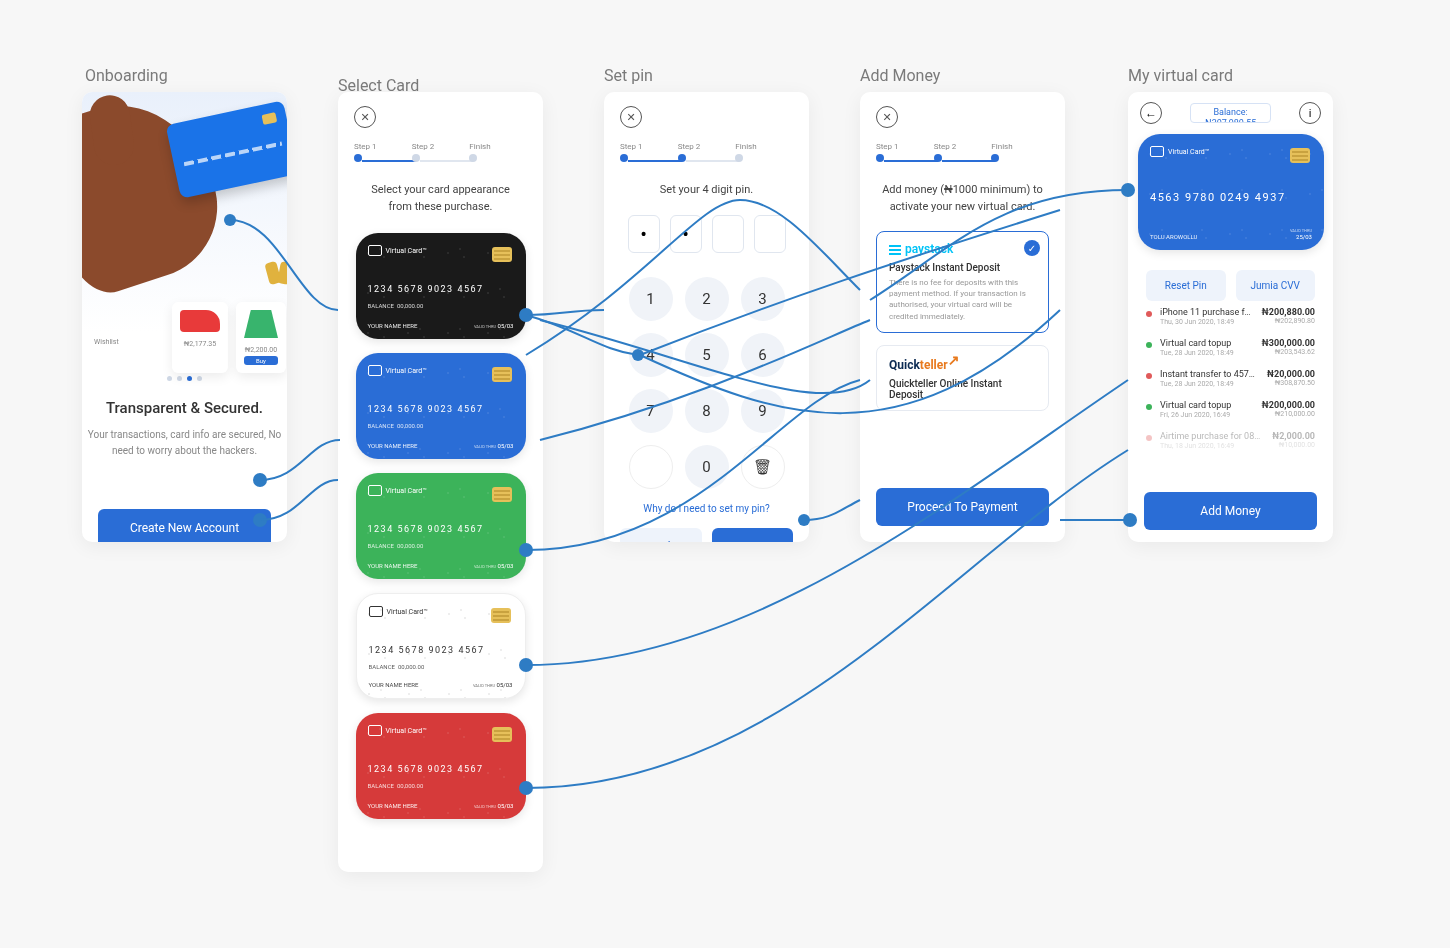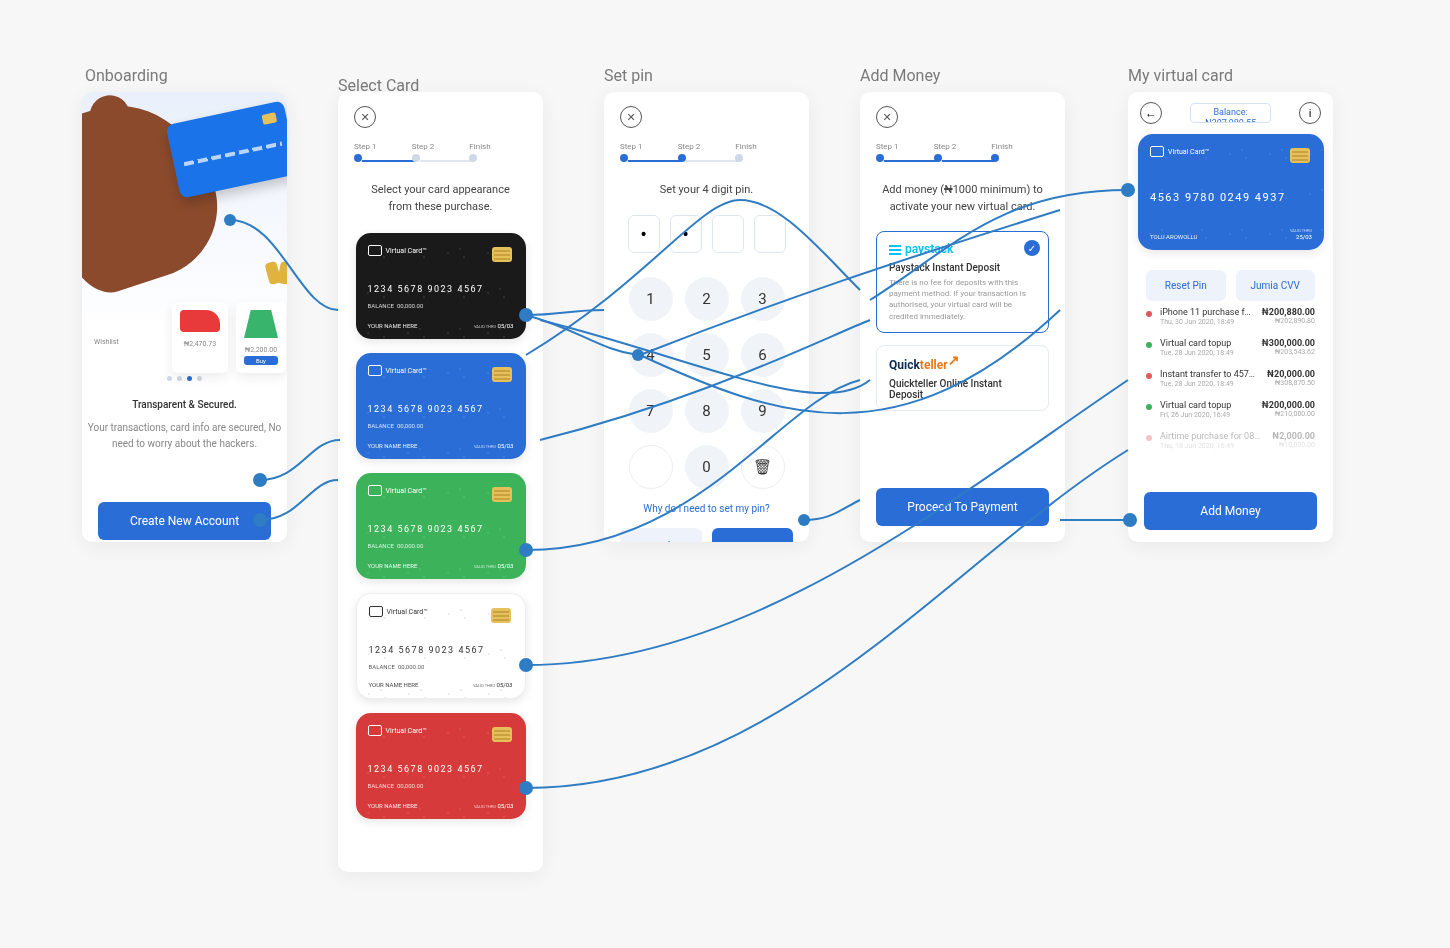--- a/index.html
+++ b/index.html
@@ -17,37 +17,37 @@
   .keys { position: absolute; left: 185px; top: 170px; width: 30px; height: 36px; }
   .keys::before,.keys::after{content:"";position:absolute;width:12px;height:22px;background:#e0b23e;border-radius:4px;}
   .keys::before{left:0;transform:rotate(-15deg);}
   .keys::after{left:12px;transform:rotate(10deg);}
   .wish-card { background: #fff; border-radius: 6px; box-shadow: 0 4px 12px rgba(0,0,0,0.08); padding: 8px; }
   .shoe { width: 40px; height: 22px; background: #e83a3a; border-radius: 4px 14px 4px 4px; display:inline-block;}
   .skirt { width: 34px; height: 28px; background: #38b46d; display:inline-block; clip-path: polygon(20% 0,80% 0,100% 100%,0 100%); }
   .pagination-dots { display:flex; gap:5px; justify-content:center; margin-top:14px;}
   .pagination-dots span{width:5px;height:5px;border-radius:50%;background:#cfd8e6;}
   .pagination-dots span.active{background:#2a6dd6;}
-  .onb-title { text-align:center; font-size:10px; color:#333; margin-top:18px; font-weight:500;}
+  .onb-title { text-align:center; font-size:15px; color:#333; margin-top:18px; font-weight:500;}
   .onb-sub { text-align:center; font-size:10px; color:#888; margin-top:10px; line-height:1.6;}
   .btn-primary { background:#2a6dd6; color:#fff; border:none; border-radius:6px; font-size:12px; padding:12px 0; width:100%; cursor:pointer;}
   .btn-ghost { background:#eef3fb; color:#2a6dd6; border:none; border-radius:6px; font-size:12px; padding:12px 0; width:100%; cursor:pointer;}
   
   .close-x { width:22px;height:22px;border:1.5px solid #555;border-radius:50%;display:flex;align-items:center;justify-content:center;font-size:11px;color:#555;cursor:pointer; }
   .stepper { display:flex; align-items:flex-start; justify-content:space-between; }
   .step { flex:1; position:relative; }
   .step .lbl { font-size:8px; color:#888; display:block; }
   .step .dot { width:8px;height:8px;border-radius:50%;background:#2a6dd6;display:block;margin-top:3px;}
   .step .line { position:absolute; top:18px; left:8px; right:-4px; height:2px; background:#2a6dd6;}
   .step.inactive .dot{background:#cfd8e6;}
   .step.inactive .line{background:#e0e6ef;}
   .step:last-child .line{display:none;}
   .prompt { text-align:center; font-size:11px; color:#444; line-height:1.5;}
   
-  .card-tpl { width:170px; height:106px; border-radius:15px; padding:12px; position:relative; color:#fff; margin:0 auto 14px; box-shadow:0 3px 10px rgba(0,0,0,0.1);}
+  .card-tpl { width:170px; height:106px; border-radius:22px; padding:12px; position:relative; color:#fff; margin:0 auto 14px; box-shadow:0 3px 10px rgba(0,0,0,0.1);}
   .card-tpl.big { width:186px; height:116px; }
   .card-tpl .vc { display:flex;align-items:center;gap:4px;font-size:7px;}
   .card-tpl .vc::before{content:"";width:12px;height:9px;border:1.2px solid currentColor;border-radius:2px;display:inline-block;}
   .card-tpl .chip { position:absolute; right:14px; top:14px; width:20px;height:15px;background:#e6c05a;border-radius:3px;}
   .card-tpl .chip::before{content:"";position:absolute;inset:2px;background:repeating-linear-gradient(0deg,#c9a23f 0 2px,transparent 2px 4px);}
   .card-tpl .pan { font-size:9px; letter-spacing:1.5px; margin-top:28px;}
   .card-tpl .balrow { font-size:6px; margin-top:8px; opacity:.8;}
   .card-tpl .holder { font-size:6px; position:absolute; bottom:10px; left:12px; opacity:.9;}
   .card-tpl .exp { font-size:6px; position:absolute; bottom:10px; right:12px; text-align:right;}
   .map-bg { position:absolute; inset:0; opacity:.08; background: radial-gradient(circle at 30% 50%, currentColor 1px, transparent 1px), radial-gradient(circle at 60% 40%, currentColor 1px, transparent 1px), radial-gradient(circle at 70% 60%, currentColor 1px, transparent 1px); background-size: 40px 40px;}
@@ -111,21 +111,21 @@
   <div class="screen" style="left:82px;top:92px;width:205px;height:450px;">
     <div class="onb-illus">
       <div class="hand"></div>
       <div class="held-card">
           <div class="mini-lines"></div>
         </div>
       <div class="keys"></div>
       <div style="position:absolute;left:90px;top:210px;display:flex;gap:8px;">
         <div class="wish-card" style="text-align:center;">
           <span class="shoe"></span>
-          <div style="font-size:7px;color:#888;margin-top:4px;">₦2,470.73</div>
+          <div style="font-size:7px;color:#888;margin-top:4px;">₦2,177.35</div>
         </div>
         <div class="wish-card" style="text-align:center;">
           <span class="skirt"></span>
           <div style="font-size:7px;color:#888;margin-top:4px;">₦2,200.00</div>
           <div style="font-size:6px;background:#2a6dd6;color:#fff;border-radius:3px;padding:1px 6px;margin-top:2px;">Buy</div>
         </div>
       </div>
       <div style="position:absolute;left:12px;top:246px;font-size:7px;color:#888">Wishlist</div>
     </div>
     <div style="height:30px"></div>

